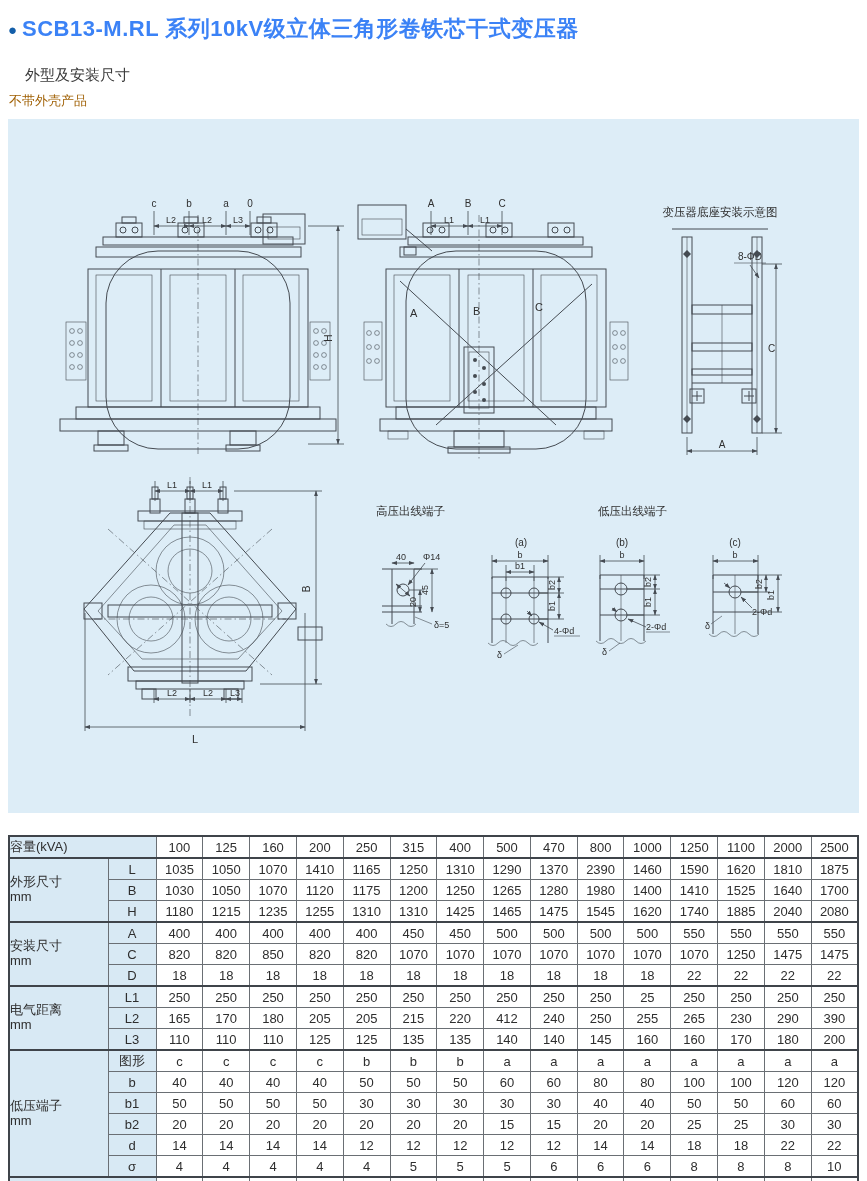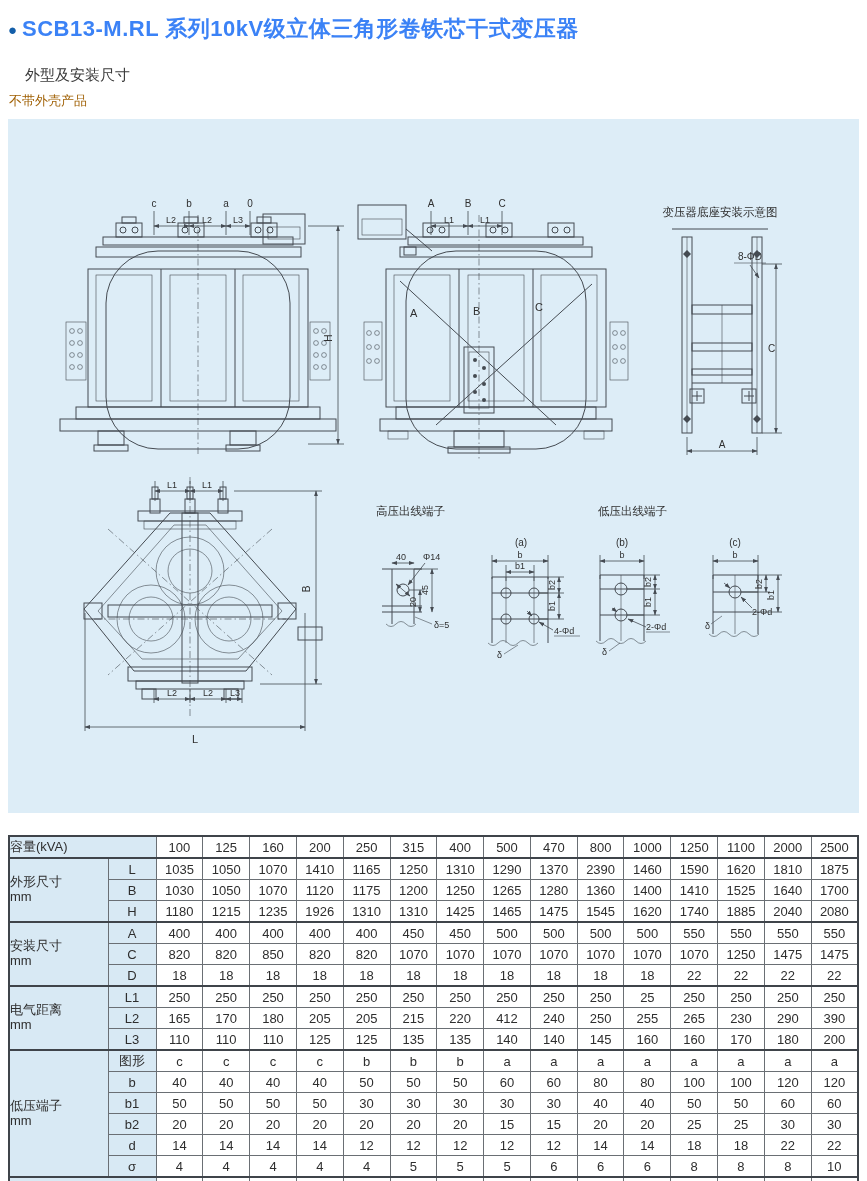--- a/index.html
+++ b/index.html
@@ -521,33 +521,33 @@
           <th class="sub">B</th>
           <td>1030</td>
           <td>1050</td>
           <td>1070</td>
           <td>1120</td>
           <td>1175</td>
           <td>1200</td>
           <td>1250</td>
           <td>1265</td>
           <td>1280</td>
-          <td>1360</td>
+          <td>1980</td>
           <td>1400</td>
           <td>1410</td>
           <td>1525</td>
           <td>1640</td>
           <td>1700</td>
         </tr>
         <tr>
           <th class="sub">H</th>
           <td>1180</td>
           <td>1215</td>
           <td>1235</td>
-          <td>1926</td>
+          <td>1255</td>
           <td>1310</td>
           <td>1310</td>
           <td>1425</td>
           <td>1465</td>
           <td>1475</td>
           <td>1545</td>
           <td>1620</td>
           <td>1740</td>
           <td>1885</td>
           <td>2040</td>

